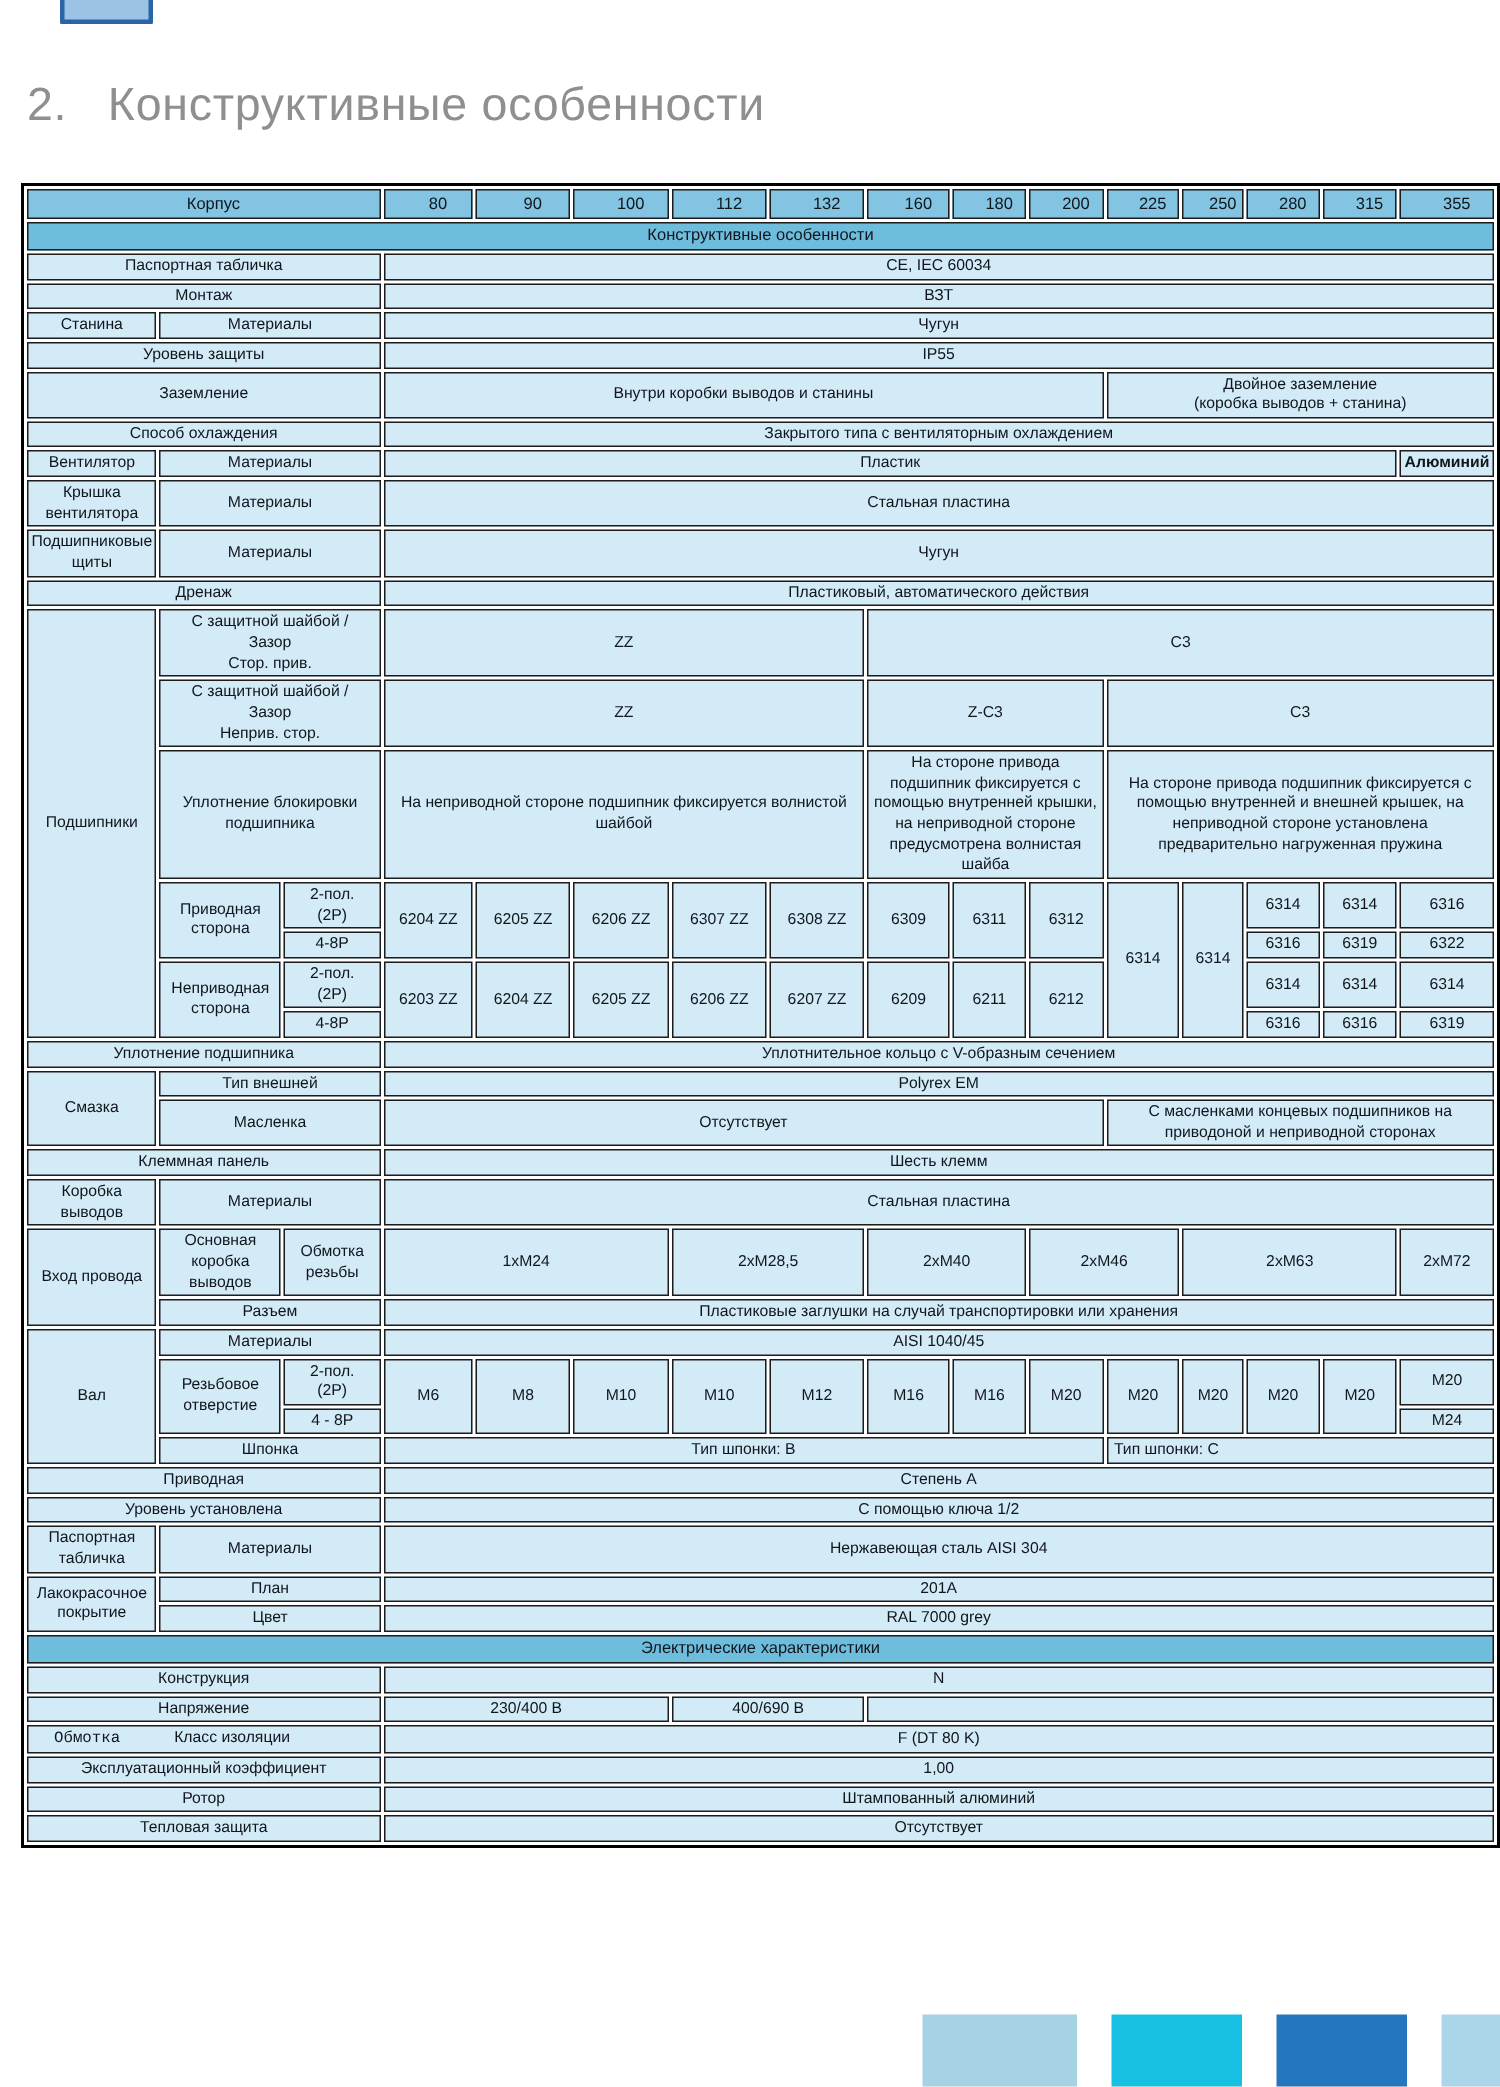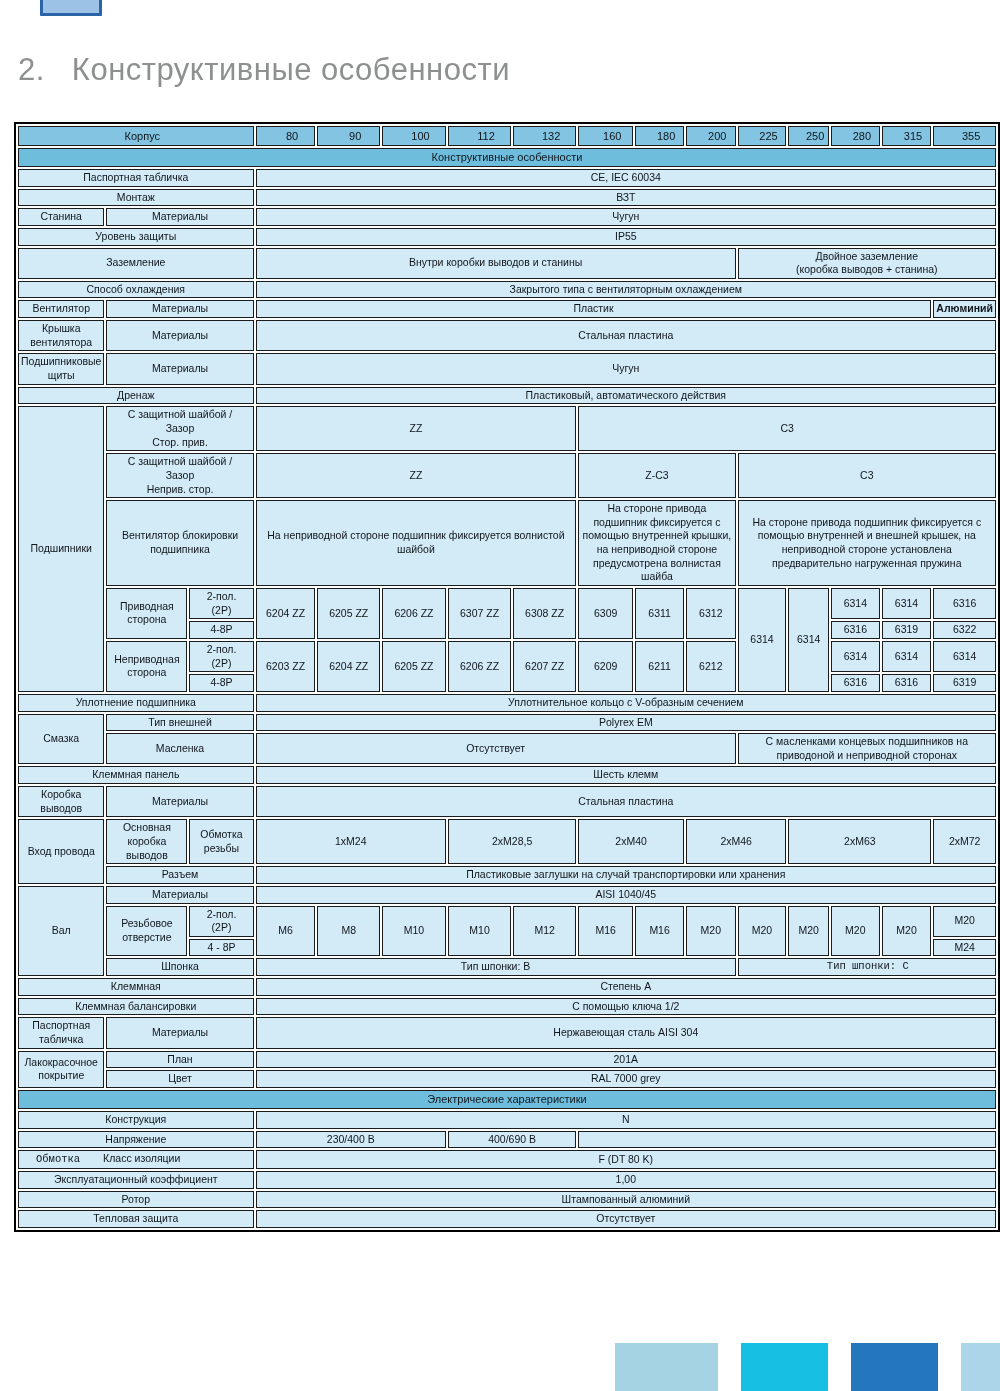--- a/index.html
+++ b/index.html
@@ -26,24 +26,24 @@
   table.spec td{
     border:1px solid #1c1c1c;background:#d3eaf7;
     font-size:10.5px;color:#10161c;text-align:center;vertical-align:middle;
     padding:1px 2px;line-height:1.3;white-space:pre-line;
     overflow-wrap:break-word;word-wrap:break-word;overflow:hidden;
   }
   table.spec tr.head td{background:#82c4e1;height:16px;font-size:11px;padding-left:15px;}
   table.spec tr.sect td{background:#6fbddd;height:15px;font-size:11px;}
   table.spec td.b{font-weight:bold;}
   table.spec td.al-r{text-align:left;}
-  table.spec td.al-l{text-align:center;padding-left:4px;font-family:Liberation Mono, monospace;}
+  table.spec td.al-l{text-align:left;padding-left:4px;}
   table.spec td.two-label{text-align:left;}
   table.spec td.two-label span:first-child{padding-left:15px;font-family:Liberation Mono, monospace;}
-  table.spec td.two-label span:last-child{margin-left:23px;}
+  table.spec td.two-label span:last-child{margin-left:36px;}
   
   .footer-square{position:absolute;top:1343px;height:48px;}
 </style>
 </head>
 <body>
 
 <div class="logo"></div>
 
 <h1 class="title" style="margin:0;font-weight:400;">
   <span>2.</span>
@@ -146,21 +146,21 @@
       </tr>
       <tr>
         <td colspan="2">С защитной шайбой /
 Зазор
 Неприв. стор.</td>
         <td colspan="5">ZZ</td>
         <td colspan="3">Z-C3</td>
         <td colspan="5">C3</td>
       </tr>
       <tr>
-        <td colspan="2">Вентилятор блокировки подшипника</td>
+        <td colspan="2">Уплотнение блокировки подшипника</td>
         <td colspan="5">На неприводной стороне подшипник фиксируется волнистой шайбой</td>
         <td colspan="3">На стороне привода подшипник фиксируется с помощью внутренней крышки, на неприводной стороне предусмотрена волнистая шайба</td>
         <td colspan="5">На стороне привода подшипник фиксируется с помощью внутренней и внешней крышек, на неприводной стороне установлена предварительно нагруженная пружина</td>
       </tr>
       <tr>
         <td rowspan="2">Приводная сторона</td>
         <td>2-пол.
 (2P)</td>
         <td rowspan="2">6204 ZZ</td>
         <td rowspan="2">6205 ZZ</td>
@@ -268,25 +268,25 @@
       <tr>
         <td>4 - 8P</td>
         <td>M24</td>
       </tr>
       <tr>
         <td colspan="2">Шпонка</td>
         <td colspan="8">Тип шпонки: B</td>
         <td colspan="5" class="al-l">Тип шпонки: C</td>
       </tr>
       <tr>
-        <td colspan="3">Клеммная</td>
+        <td colspan="3">Приводная</td>
         <td colspan="13">Степень A</td>
       </tr>
       <tr>
-        <td colspan="3">Клеммная балансировки</td>
+        <td colspan="3">Уровень установлена</td>
         <td colspan="13">С помощью ключа 1/2</td>
       </tr>
       <tr>
         <td>Паспортная табличка</td>
         <td colspan="2">Материалы</td>
         <td colspan="13">Нержавеющая сталь AISI 304</td>
       </tr>
       <tr>
         <td rowspan="2">Лакокрасочное покрытие</td>
         <td colspan="2">План</td>

